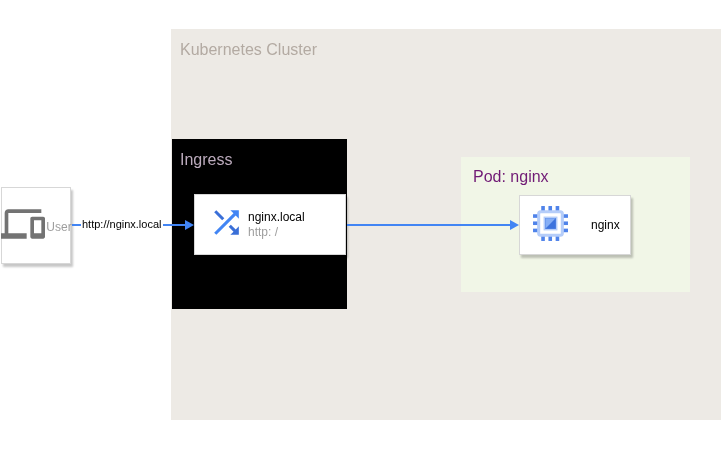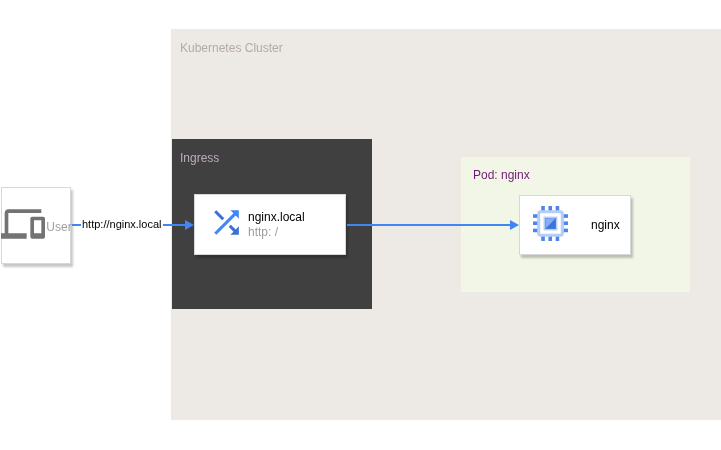--- a/index.html
+++ b/index.html
@@ -12,28 +12,28 @@
     overflow: hidden;
   }
   
   .cluster {
     position: absolute; left: 171px; top: 29px;
     width: 550px; height: 391px;
     background: #edeae5;
   }
   .region-label {
     position: absolute;
-    font-size: 12px;
+    font-size: 16px;
     white-space: nowrap;
   }
   .cluster-label { left: 9px; top: 12px; color: #b3aaa2; }
   .ingress-region {
     position: absolute; left: 172px; top: 139px;
-    width: 200px; height: 170px;
-    background: #404040;
+    width: 175px; height: 170px;
+    background: #000000;
   }
   .ingress-label { left: 8px; top: 12px; color: #bcabbd; }
   .pod-region {
     position: absolute; left: 461px; top: 157px;
     width: 229px; height: 135px;
     background: #f1f6e7;
   }
   .pod-label { left: 12px; top: 11px; color: #701a75; }
 
   

